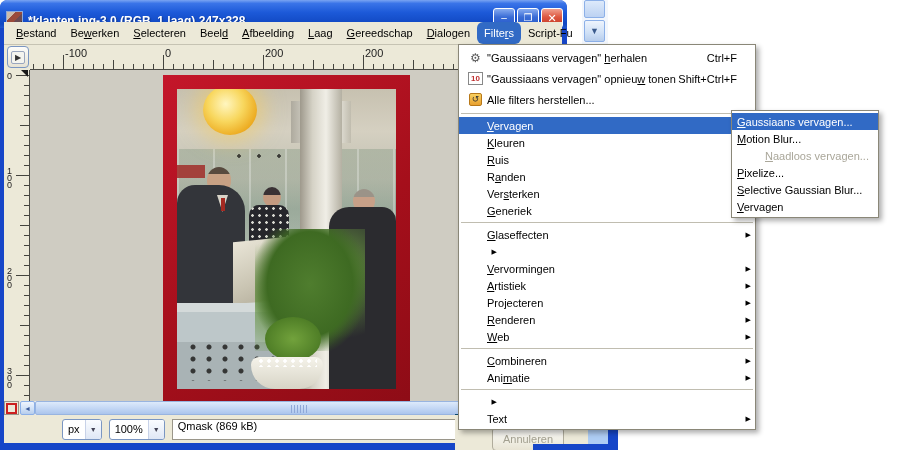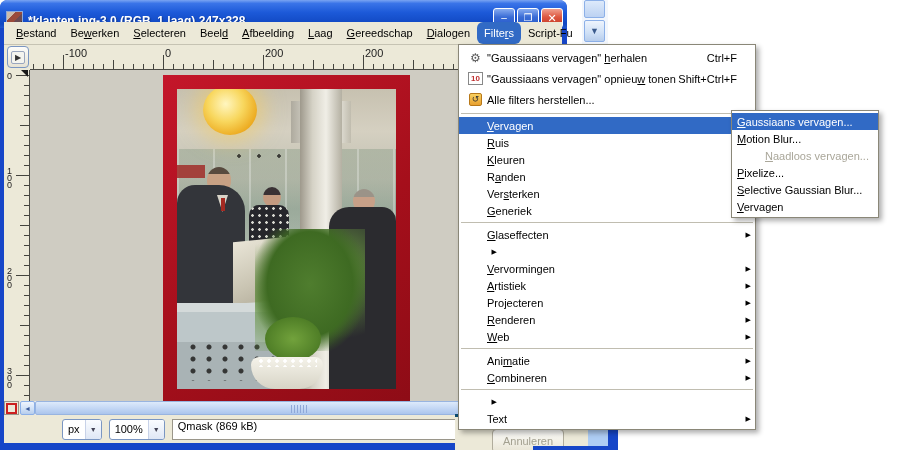--- a/index.html
+++ b/index.html
@@ -140,21 +140,21 @@
   
   .frag-scroll{position:absolute;left:582px;top:0;width:26px;height:46px;background:#f2f6fc;z-index:0;}
   .fs-thumb{position:absolute;left:2px;top:0;width:21px;height:18px;box-sizing:border-box;
        border:1px solid #8cb0e8;border-radius:2px;background:linear-gradient(#ddeafb,#bcd2f2);}
   .fs-btn{position:absolute;left:2px;top:20px;width:21px;height:22px;box-sizing:border-box;
        border:1px solid #8cb0e8;border-radius:2px;background:linear-gradient(#eef4fd,#cfe0f6 60%,#b7cdec);
        display:flex;align-items:center;justify-content:center;font-size:9px;color:#3a5a8c;}
   .fs-spin{position:absolute;left:8px;top:42px;font-size:7px;color:#111;line-height:1;}
 
   .frag-dialog{position:absolute;left:455px;top:414px;width:163px;height:36px;background:#ece9d8;
-       border-top:3px solid #0c4a6e;box-sizing:border-box;z-index:10;overflow:hidden;}
+       border-top:1px solid #0c4a6e;box-sizing:border-box;z-index:10;overflow:hidden;}
   .fd-cancel{position:absolute;left:37px;top:12px;width:72px;height:24px;box-sizing:border-box;
        border:1px solid #b0ac9c;border-radius:4px;color:#a3a090;font-size:11px;display:flex;
        align-items:center;justify-content:center;background:linear-gradient(#fdfdfb,#e8e4d4);}
   .fd-lblue{position:absolute;left:133px;top:0;width:20px;height:36px;background:#aecdf4;}
   .fd-dblue{position:absolute;left:153px;top:0;width:10px;height:36px;background:#1646c8;}
   .fd-bottom{position:absolute;left:78px;top:29px;width:85px;height:7px;background:#1646c8;}
 
   
   .menu{position:absolute;background:#fff;border:1px solid #8a8778;box-shadow:3px 3px 5px rgba(0,0,0,.32);
        padding:2px 0;font-size:11px;color:#000;}
@@ -335,26 +335,26 @@
     <div class="sep">
       <div></div>
     </div>
     <div class="mi hl">
       <span class="ic"></span>
       <span class="ml"><u>V</u>ervagen</span>
       <span class="mar">▶</span>
     </div>
     <div class="mi">
       <span class="ic"></span>
+      <span class="ml"><u>K</u>leuren</span>
+      <span class="mar">▶</span>
+    </div>
+    <div class="mi">
+      <span class="ic"></span>
       <span class="ml"><u>R</u>uis</span>
-      <span class="mar">▶</span>
-    </div>
-    <div class="mi">
-      <span class="ic"></span>
-      <span class="ml"><u>K</u>leuren</span>
       <span class="mar">▶</span>
     </div>
     <div class="mi">
       <span class="ic"></span>
       <span class="ml">R<u>a</u>nden</span>
       <span class="mar">▶</span>
     </div>
     <div class="mi">
       <span class="ic"></span>
       <span class="ml">Ver<u>s</u>terken</span>
@@ -400,26 +400,26 @@
     <div class="mi">
       <span class="ic"></span>
       <span class="ml"><u>W</u>eb</span>
       <span class="mar">▶</span>
     </div>
     <div class="sep">
       <div></div>
     </div>
     <div class="mi">
       <span class="ic"></span>
+      <span class="ml"><u>C</u>ombineren</span>
+      <span class="mar">▶</span>
+    </div>
+    <div class="mi">
+      <span class="ic"></span>
       <span class="ml">Ani<u>m</u>atie</span>
-      <span class="mar">▶</span>
-    </div>
-    <div class="mi">
-      <span class="ic"></span>
-      <span class="ml"><u>C</u>ombineren</span>
       <span class="mar">▶</span>
     </div>
     <div class="sep">
       <div></div>
     </div>
     <div class="mi">
       <span class="ic"></span>
       <span class="mar">▶</span>
     </div>
     <div class="mi">

